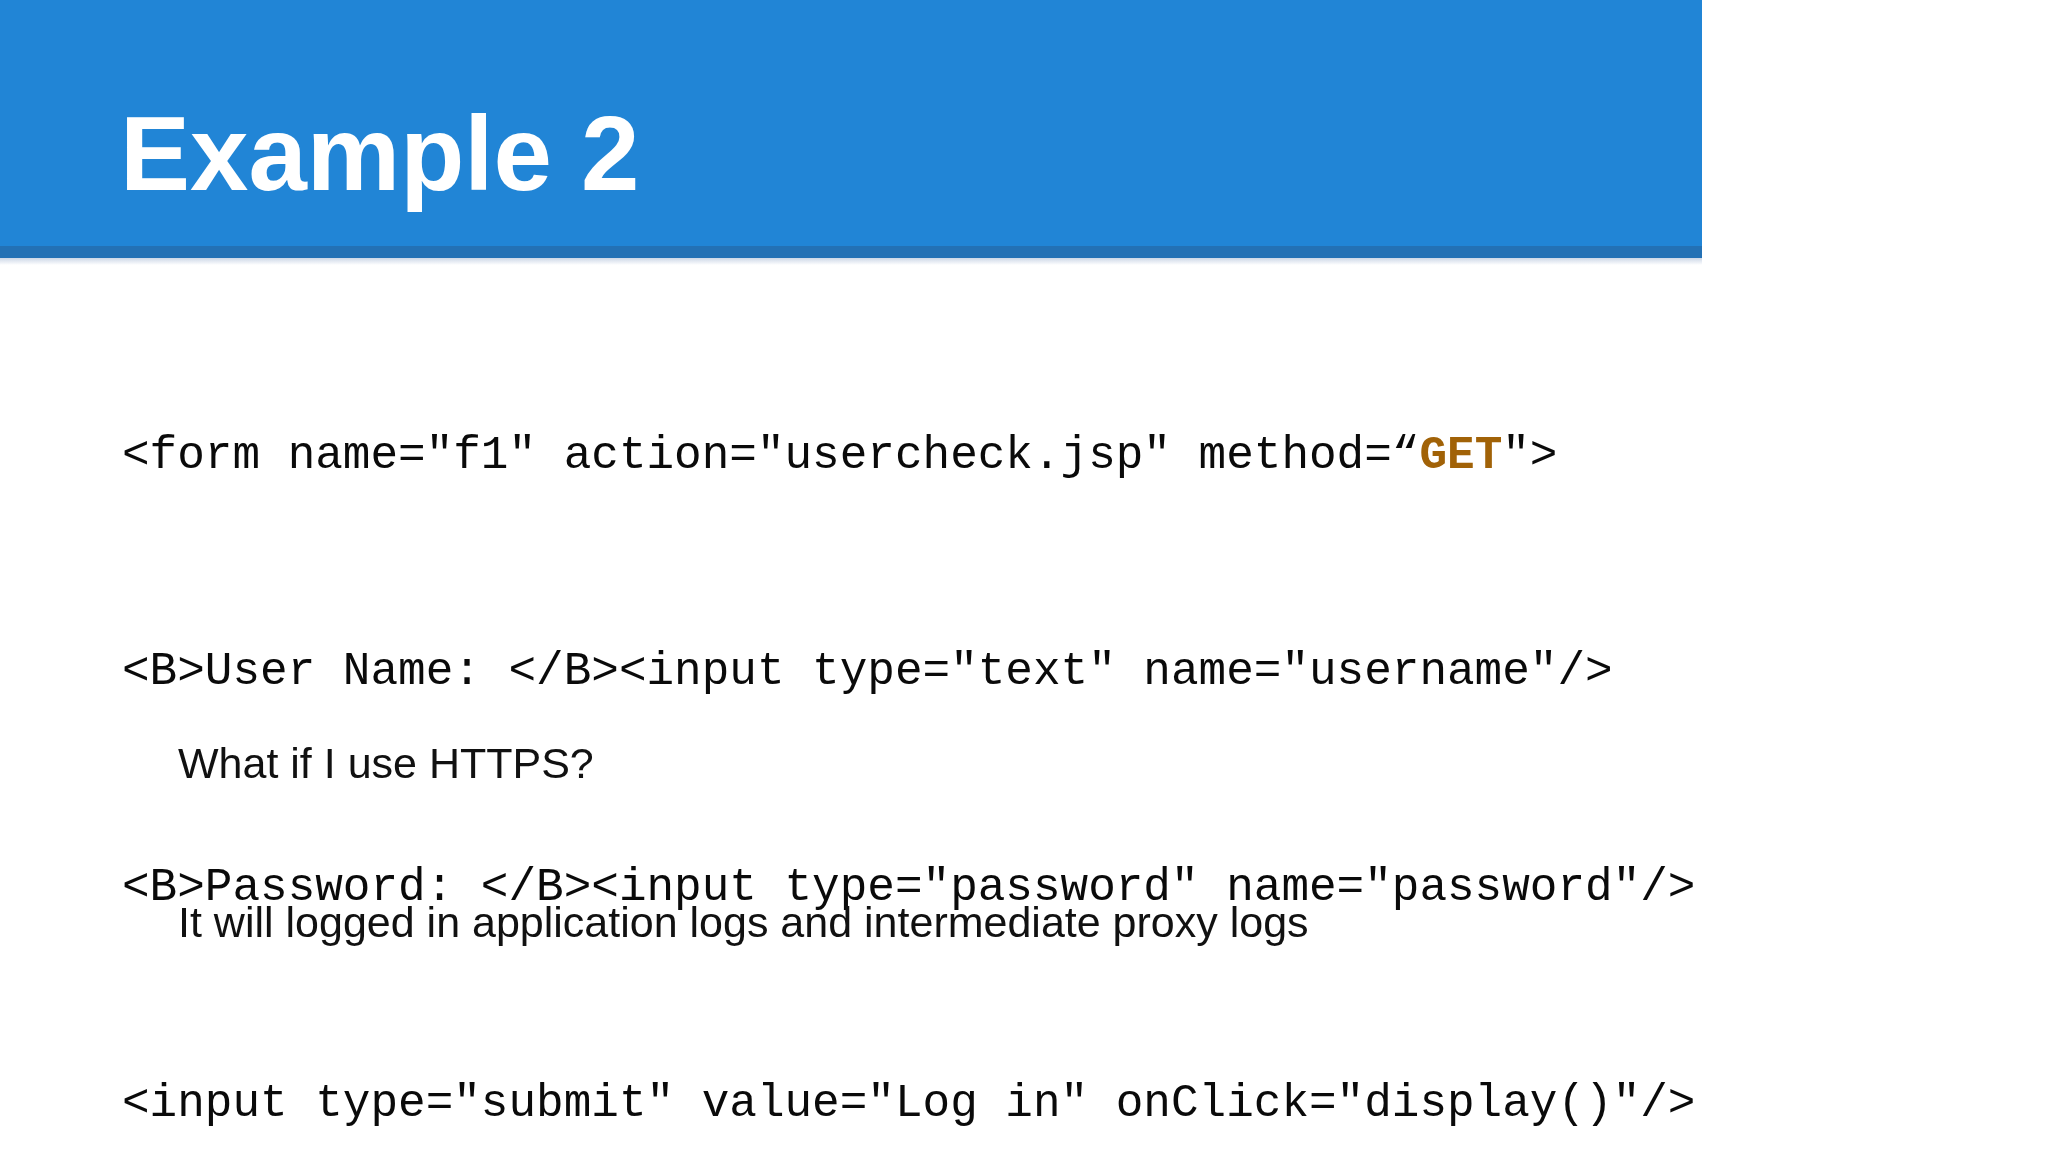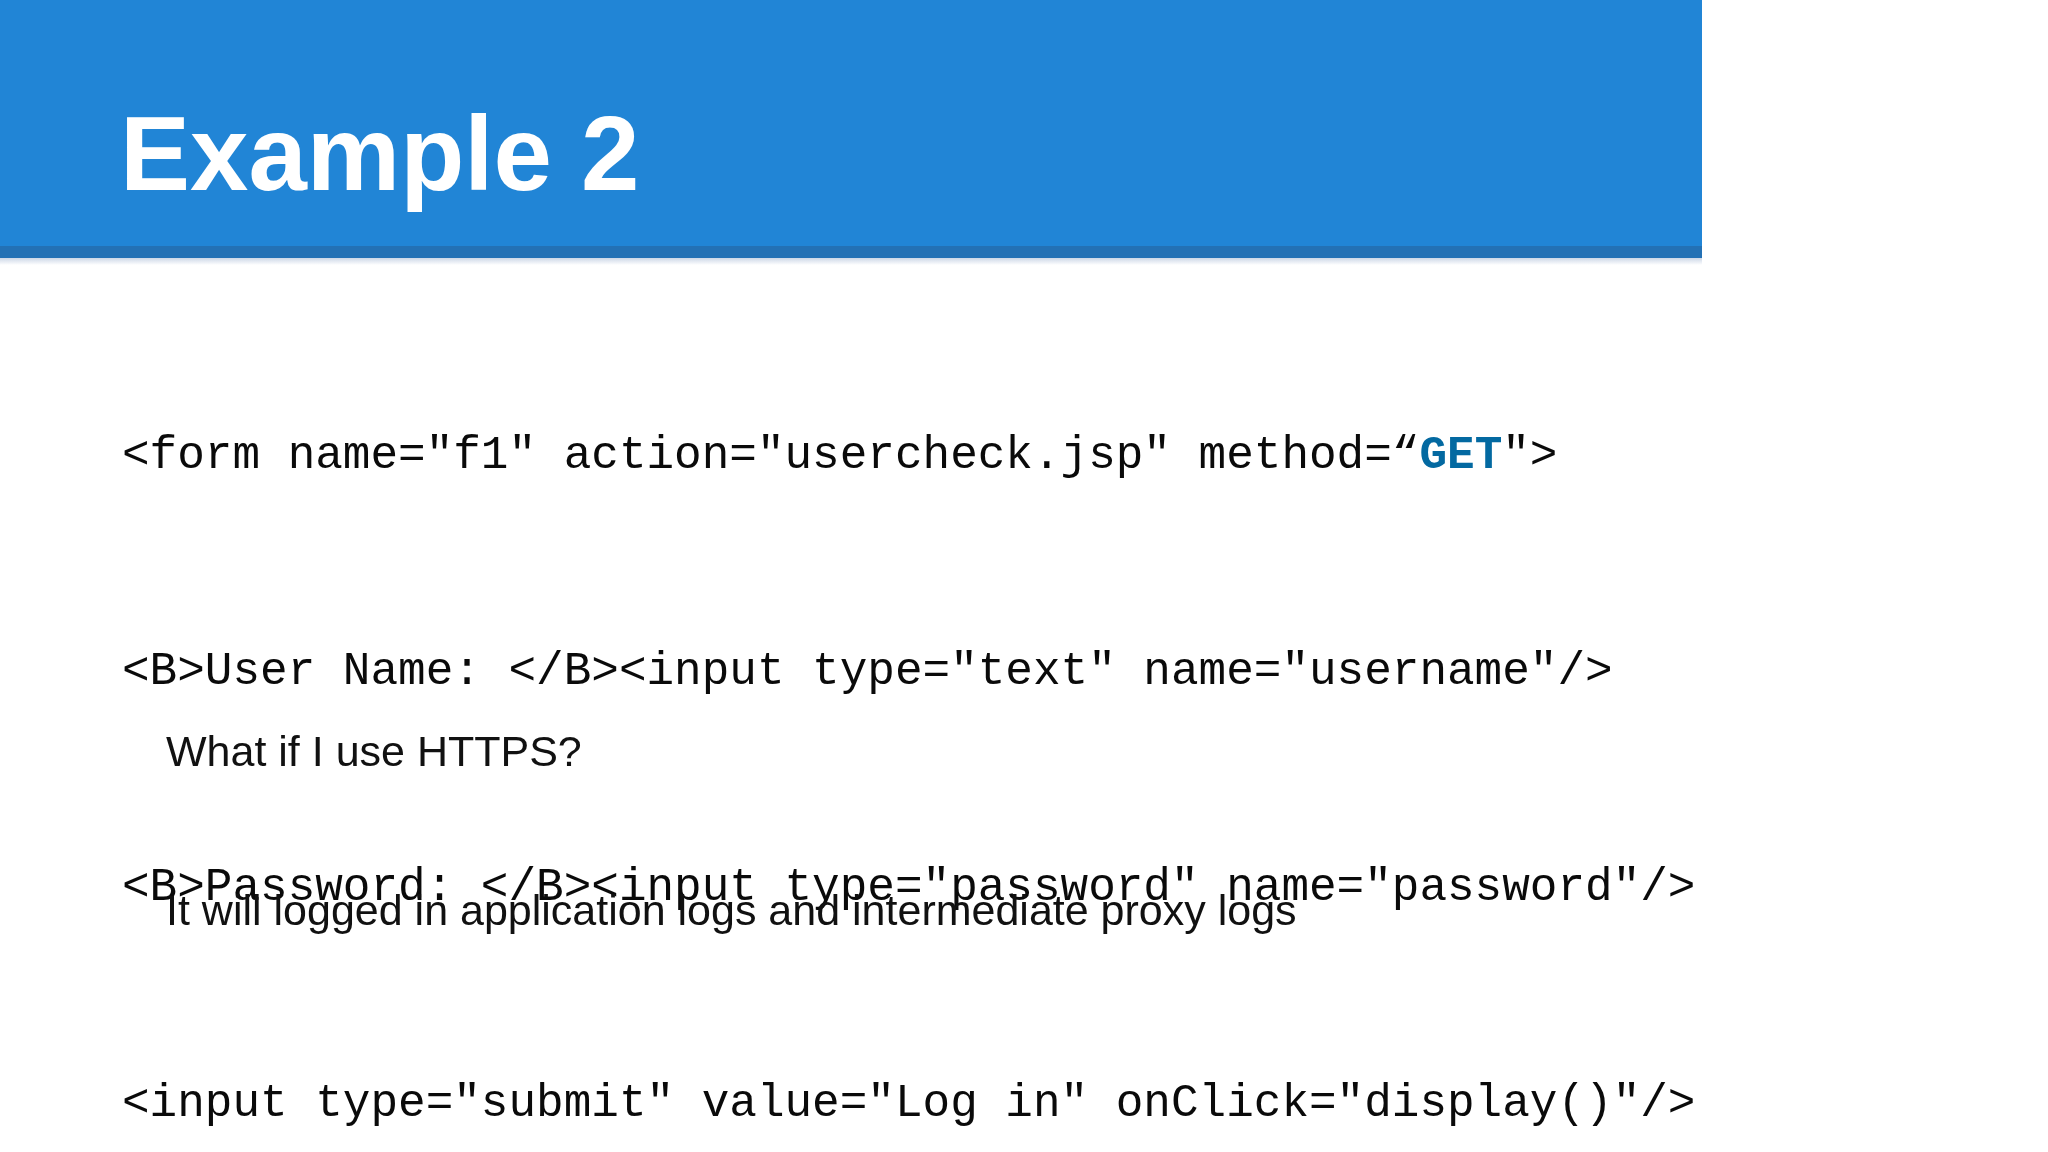--- a/index.html
+++ b/index.html
@@ -52,28 +52,28 @@
     top: 276px;
     left: 122px;
     font-family: "Liberation Mono", "DejaVu Sans Mono", monospace;
     font-size: 46px;
     line-height: 72px;
     color: #0a0a0a;
     white-space: pre;
   }
   .code-line { height: 72px; }
   .code-highlight {
-    color: #0369a1;
+    color: #a16207;
     font-weight: bold;
     text-align: right;
   }
   .note {
     position: absolute;
     left: 166px;
-    margin: 0;
+    margin: 12px;
     font-size: 43px;
     line-height: 1.2;
     color: #111111;
   }
   .note-question { top: 726px; }
   .note-answer { top: 885px; text-align: right; }
 </style>
 </head>
 <body>
 

